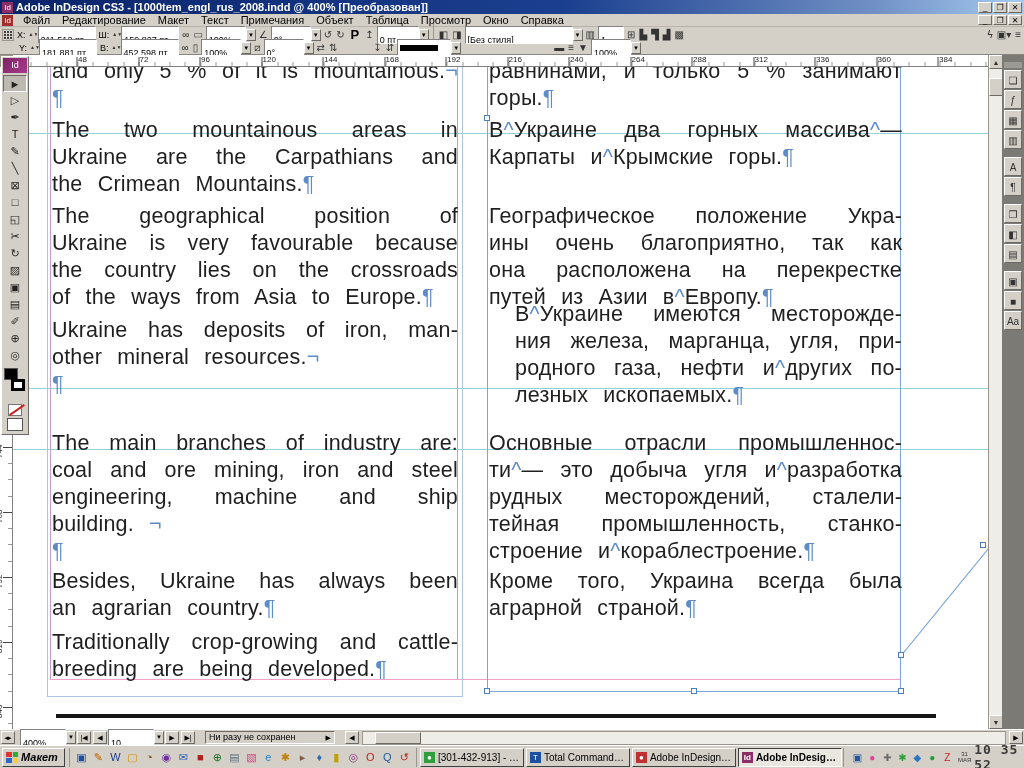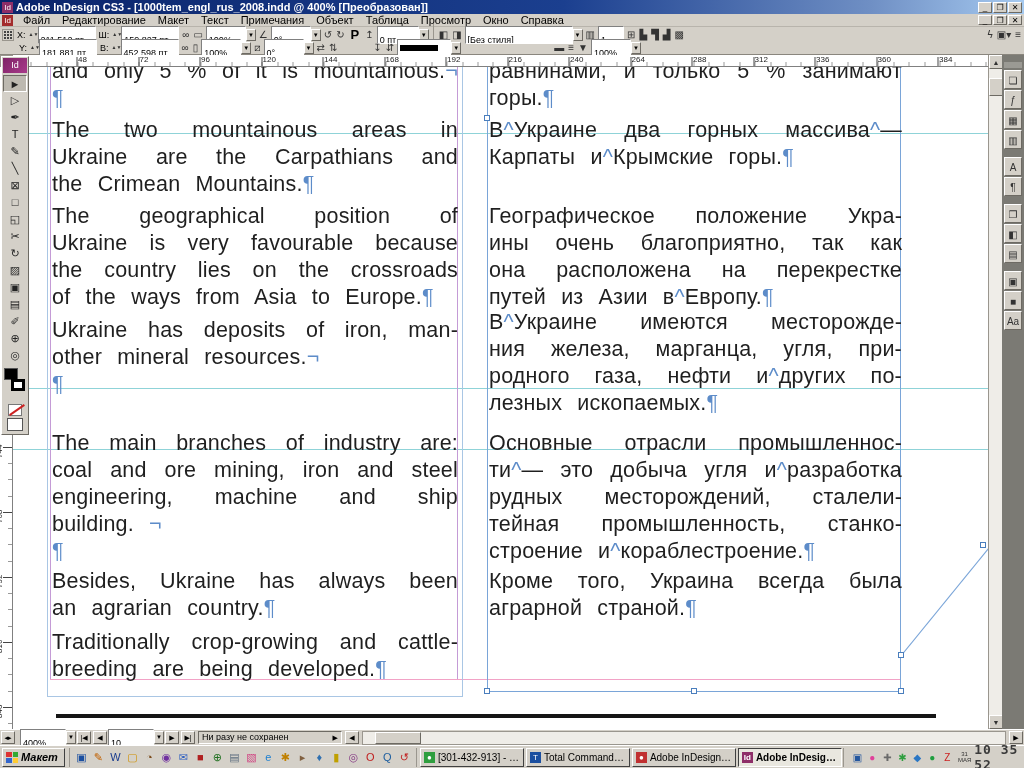--- a/index.html
+++ b/index.html
@@ -112,22 +112,22 @@
   .docksep { height:6px; }
   #dock .grab { width:18px; height:6px; margin:0 auto 2px; background:#9b9a94; }
 
   
   #statusbar { position:absolute; left:0; top:729px; width:1024px; height:16px; background:#d4d0c8;
     border-top:1px solid #fff; display:flex; align-items:center; font-size:9px; }
   .stbtn { width:14px; height:13px; background:#d4d0c8; border:1px solid; border-color:#fff #6d6a63 #6d6a63 #fff;
     font-size:7px; line-height:11px; text-align:center; margin:0 1px; }
   #zoomfld { width:46px; height:13px; margin-left:4px; }
   #pagefld { width:46px; height:13px; }
-  #savestate { width:144px; height:13px; background:#d4d0c8; border:1px solid; border-color:#6d6a63 #fff #fff #6d6a63;
-    font-size:9px; line-height:11px; padding:0 3px; margin:0 2px; display:flex; justify-content:space-between; }
+  #savestate { width:130px; height:13px; background:#d4d0c8; border:1px solid; border-color:#6d6a63 #fff #fff #6d6a63;
+    font-size:9px; line-height:11px; padding:0 3px; margin:0 9px; display:flex; justify-content:space-between; }
   #hscrolltrack { flex:1; height:14px; background:#efede8; border:1px solid #9a968e; position:relative; margin:0 2px; }
   #hthumb { position:absolute; left:12px; top:0; width:46px; height:12px; background:#d4d0c8;
     border:1px solid; border-color:#fff #6d6a63 #6d6a63 #fff; }
 
   
   #taskbar { position:absolute; left:0; top:745px; width:1024px; height:23px; background:#d4d0c8;
     border-top:1px solid #fff; display:flex; align-items:center; }
   #startbtn { height:19px; margin:0 2px; padding:0 6px 0 3px; display:flex; align-items:center; gap:3px;
     background:#d4d0c8; border:1px solid; border-color:#fff #404040 #404040 #fff; font-weight:bold; font-size:11px; font-style:italic; }
   #startflag { width:12px; height:11px; display:grid; grid-template-columns:1fr 1fr; gap:1px; }
@@ -379,21 +379,21 @@
         <div class="para" style="top: 50px;">
           <div class="line j">В<span class="hc">^</span>Украине два горных массива<span class="hc">^</span>—</div>
           <div class="line">Карпаты и<span class="hc">^</span>Крымские горы.<span class="hc">¶</span></div>
         </div>
         <div class="para" style="top: 136px;">
           <div class="line j">Географическое положение Укра-</div>
           <div class="line j">ины очень благоприятно, так как</div>
           <div class="line j">она расположена на перекрестке</div>
           <div class="line">путей из Азии в<span class="hc">^</span>Европу.<span class="hc">¶</span></div>
         </div>
-        <div class="para" style="top: 242px;">
+        <div class="para" style="top: 234px; padding-left: 26px;">
           <div class="line j">В<span class="hc">^</span>Украине имеются месторожде-</div>
           <div class="line j">ния железа, марганца, угля, при-</div>
           <div class="line j">родного газа, нефти и<span class="hc">^</span>других по-</div>
           <div class="line">лезных ископаемых.<span class="hc">¶</span></div>
         </div>
         <div class="para" style="top: 363px;">
           <div class="line j">Основные отрасли промышленнос-</div>
           <div class="line j">ти<span class="hc">^</span>— это добыча угля и<span class="hc">^</span>разработка</div>
           <div class="line j">рудных месторождений, сталели-</div>
           <div class="line j">тейная промышленность, станко-</div>

